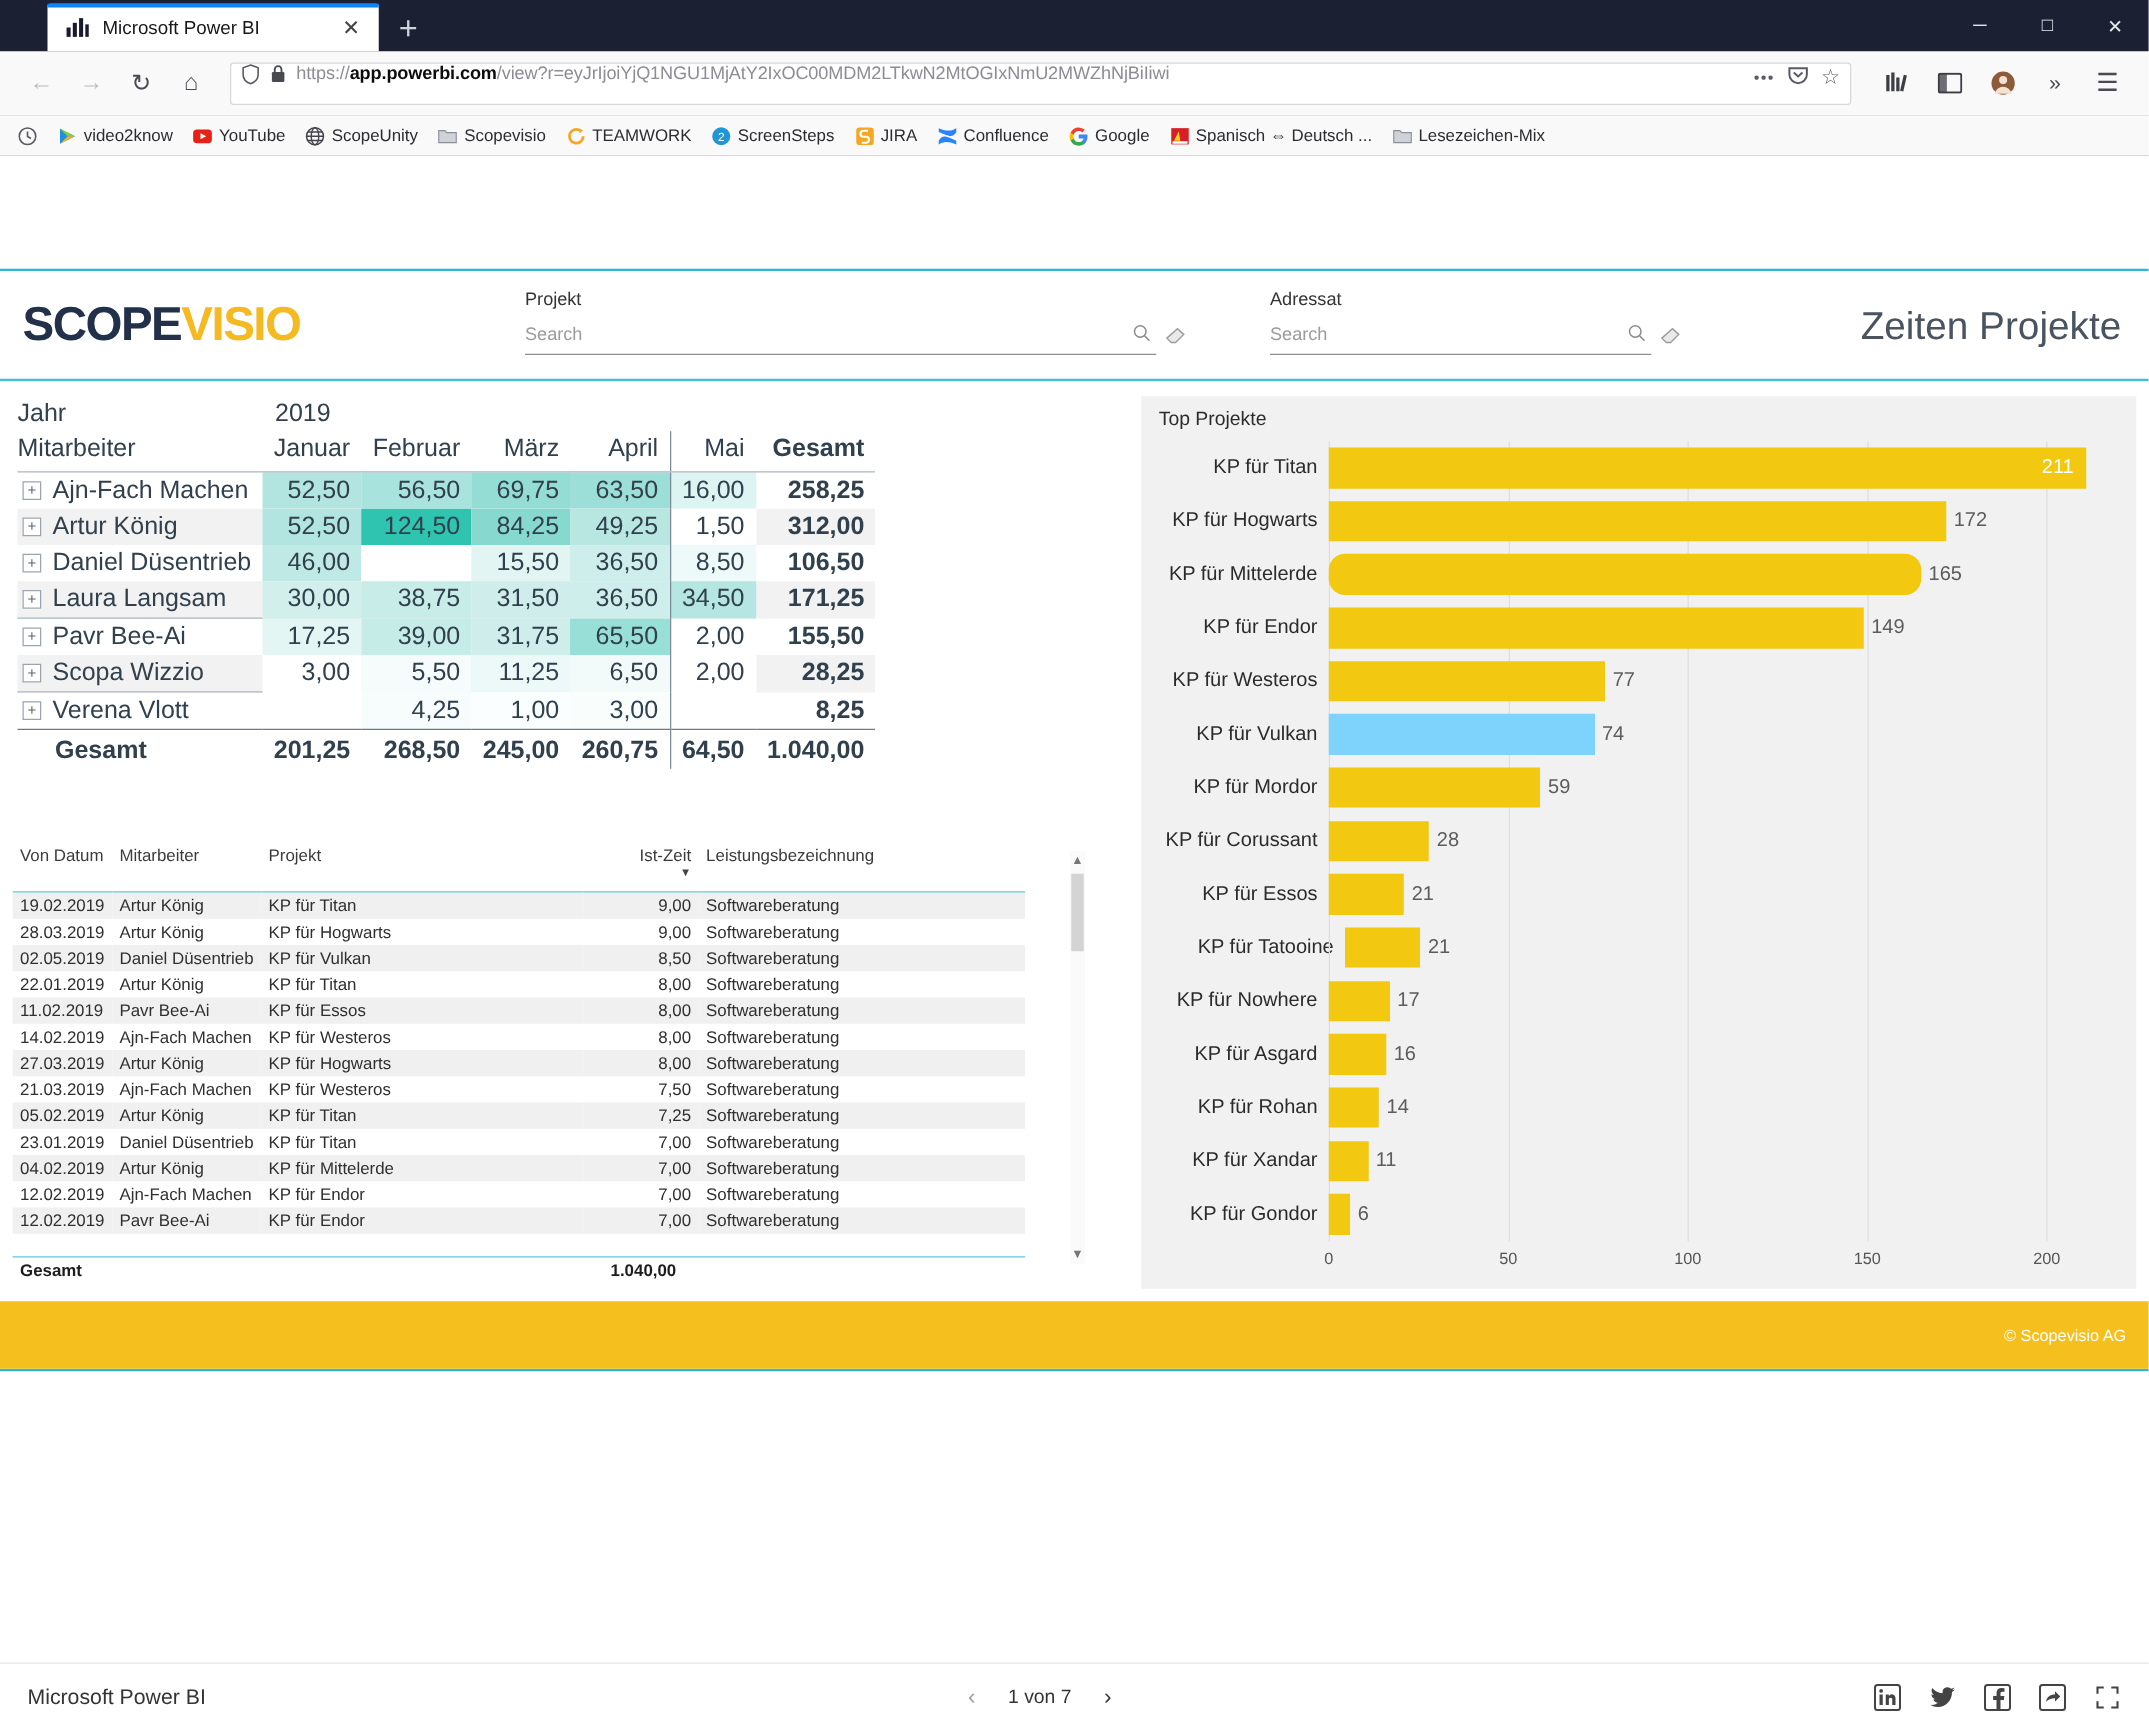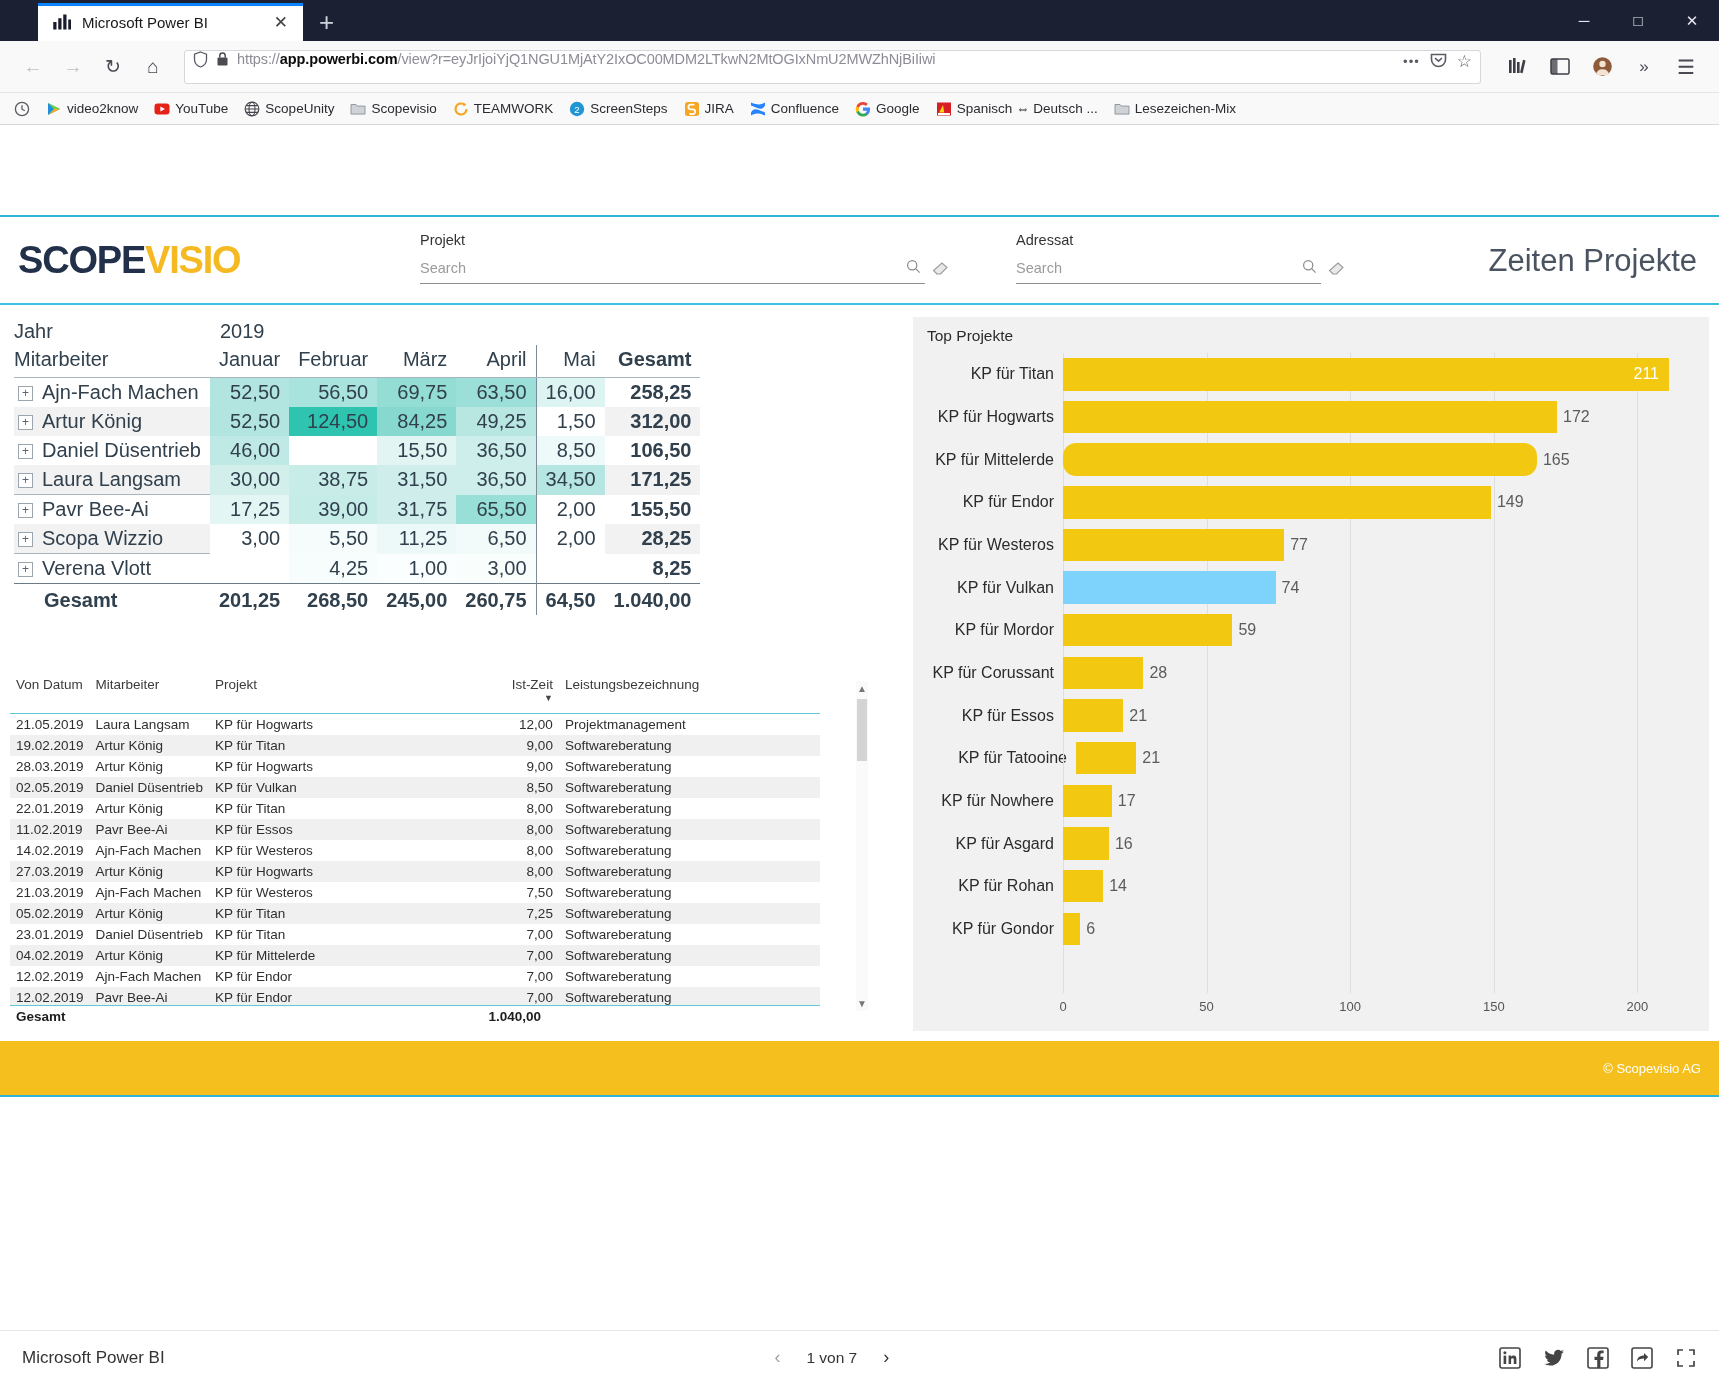--- a/index.html
+++ b/index.html
@@ -512,27 +512,20 @@
           <div class="detail-clip">
             <table class="dt">
               <tbody>
                   <tr>
                 <th style="width:78px">Von Datum</th>
                 <th style="width:105px">Mitarbeiter</th>
                 <th style="width:258px">Projekt</th>
                 <th class="r" style="width:92px"><span>Ist-Zeit</span><span class="sort-caret">▼</span></th>
                 <th>Leistungsbezeichnung</th>
               </tr>
-              <tr>
-                    <td>21.05.2019</td>
-                    <td>Laura Langsam</td>
-                    <td>KP für Hogwarts</td>
-                    <td class="r">12,00</td>
-                    <td>Projektmanagement</td>
-                  </tr>
               <tr class="alt">
                     <td>19.02.2019</td>
                     <td>Artur König</td>
                     <td>KP für Titan</td>
                     <td class="r">9,00</td>
                     <td>Softwareberatung</td>
                   </tr>
               <tr>
                     <td>28.03.2019</td>
                     <td>Artur König</td>
@@ -739,20 +732,28 @@
               </div>
               <div class="bar-row" style="height: 42.6667px;">
                 <div class="bar-cat">KP für Rohan</div>
                 <div class="bar-track" style="height: 32.4267px;">
                   <div class="bar" style="width: 40.2085px; background: rgb(242, 200, 17);">
                     <span class="bar-val">14</span>
                   </div>
                 </div>
               </div>
               <div class="bar-row" style="height: 42.6667px;">
+                <div class="bar-cat">KP für Xandar</div>
+                <div class="bar-track" style="height: 32.4267px;">
+                  <div class="bar" style="width: 31.5924px; background: rgb(242, 200, 17);">
+                    <span class="bar-val">11</span>
+                  </div>
+                </div>
+              </div>
+              <div class="bar-row" style="height: 42.6667px;">
                 <div class="bar-cat">KP für Gondor</div>
                 <div class="bar-track" style="height: 32.4267px;">
                   <div class="bar" style="width: 17.2322px; background: rgb(242, 200, 17);">
                     <span class="bar-val">6</span>
                   </div>
                 </div>
               </div>
             </div>
           <div class="axis" id="axis">
               <span class="tick" style="left: 150px;">0</span>

